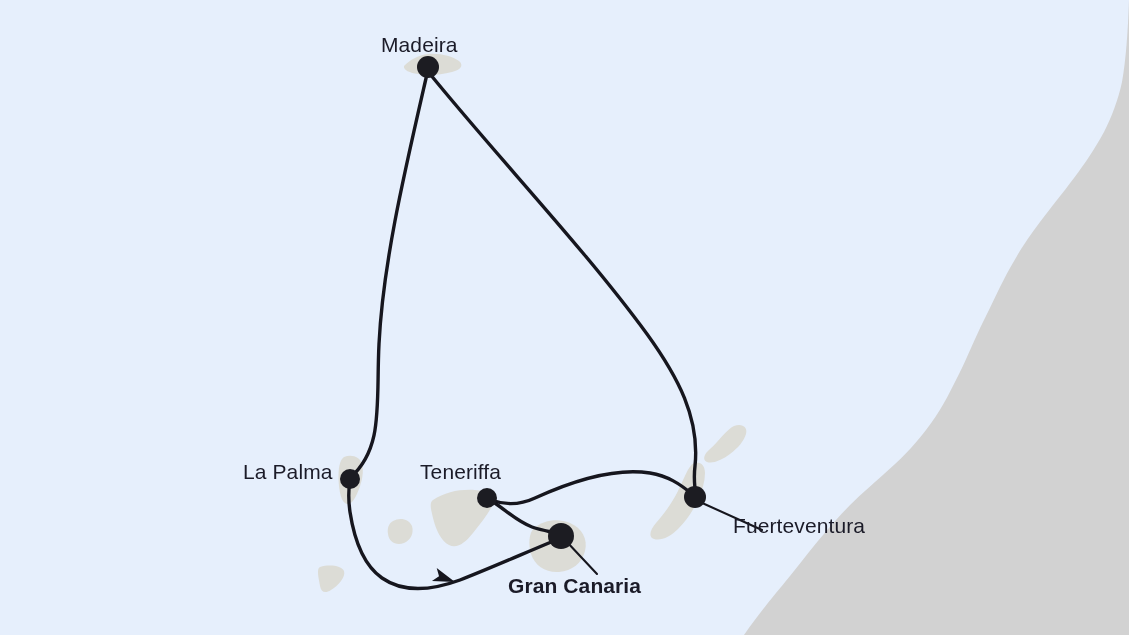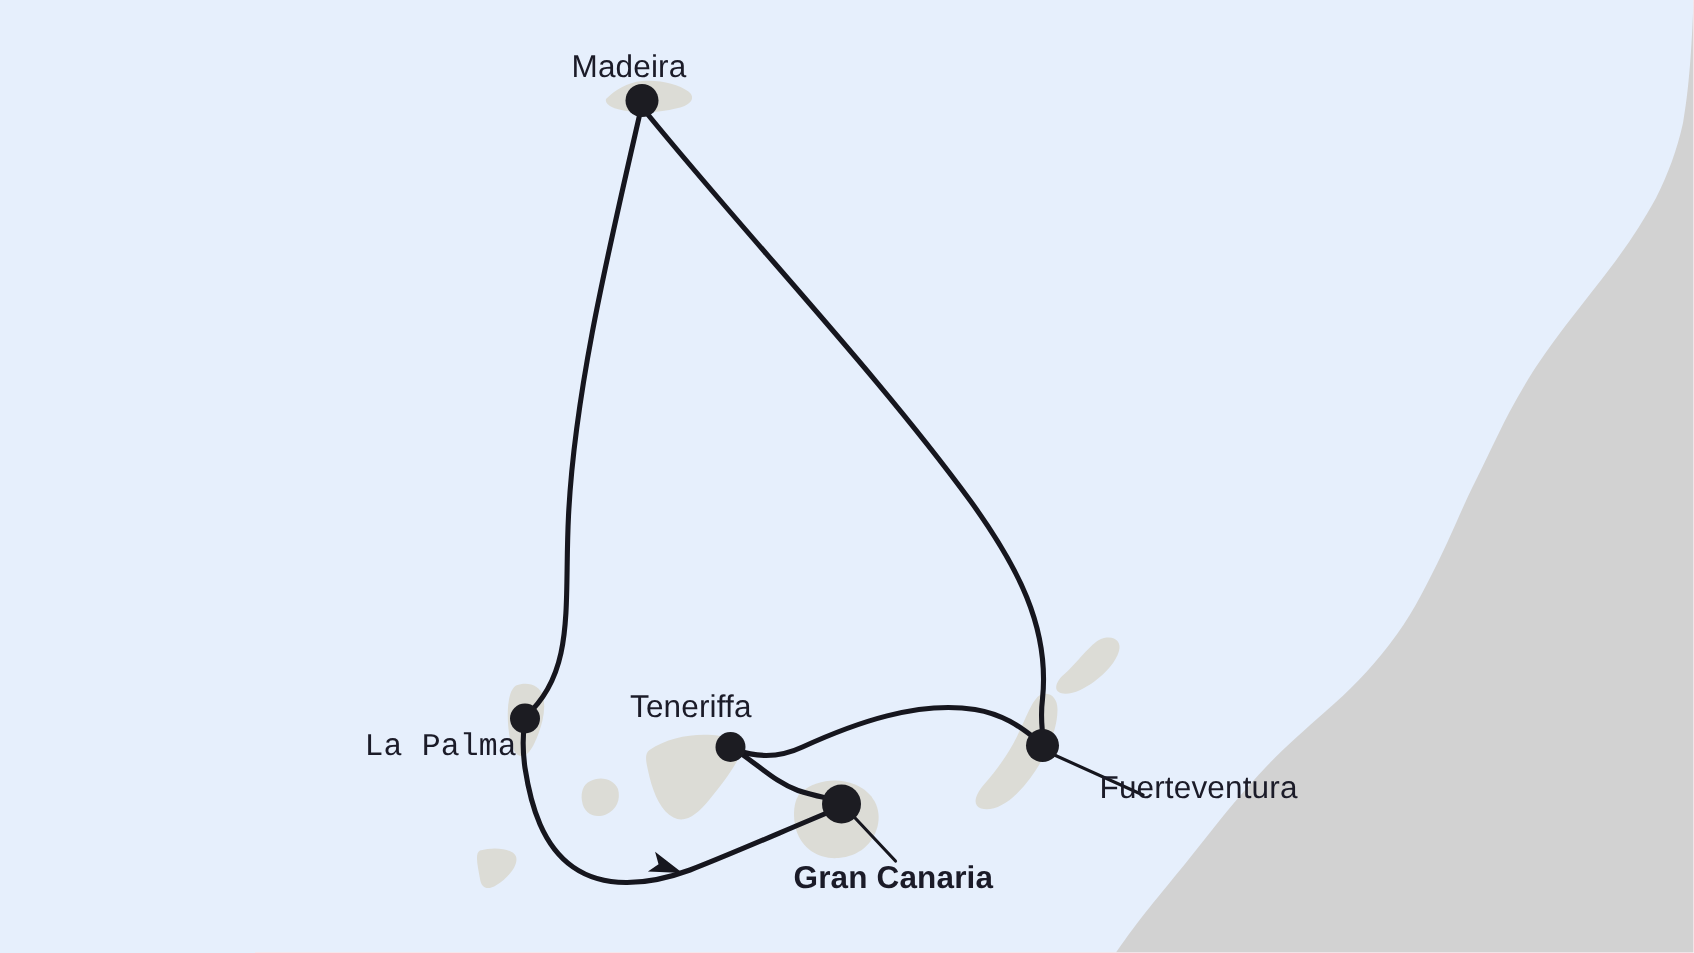--- a/index.html
+++ b/index.html
@@ -8,21 +8,21 @@
     background: #ffffff;
   }
   body {
     font-family: "Liberation Sans", sans-serif;
   }
   #map-root {
     position: relative;
     width: 1129px;
     height: 635px;
     overflow: hidden;
-    background: #fca5a5;
+    background: #c2410c;
   }
   #map-svg {
     position: absolute;
     top: 0; left: 0;
     width: 1129px;
     height: 635px;
     display: block;
   }
   .map-label {
     position: absolute;
@@ -30,24 +30,24 @@
     font-size: 21px;
     color: #1b1b28;
     white-space: nowrap;
     letter-spacing: 0.1px;
     line-height: 1;
   }
   .map-label.bold {
     font-weight: bold;
   }
   .lbl-madeira       { left: 381px; top: 34px; }
-  .lbl-lapalma       { left: 243px; top: 488px; font-family: Liberation Mono, monospace; }
+  .lbl-lapalma       { left: 243px; top: 461px; }
   .lbl-teneriffa     { left: 420px; top: 461px; }
   .lbl-fuerteventura { left: 733px; top: 515px; }
-  .lbl-grancanaria   { left: 529px; top: 575px; }
+  .lbl-grancanaria   { left: 508px; top: 575px; }
 </style>
 </head>
 <body>
 
 <div id="map-root">
 
   <svg id="map-svg" viewBox="0 0 1129 635" xmlns="http://www.w3.org/2000/svg">
 
     <rect x="0" y="0" width="1129" height="635" fill="#e6effc"></rect>
 

